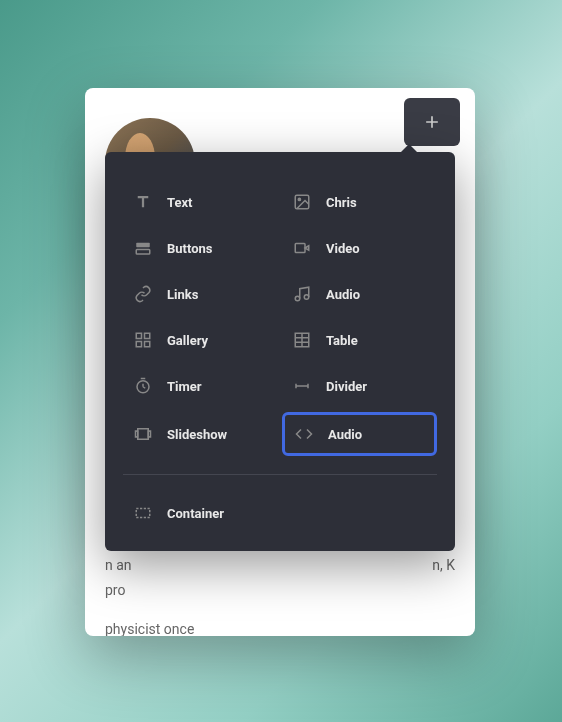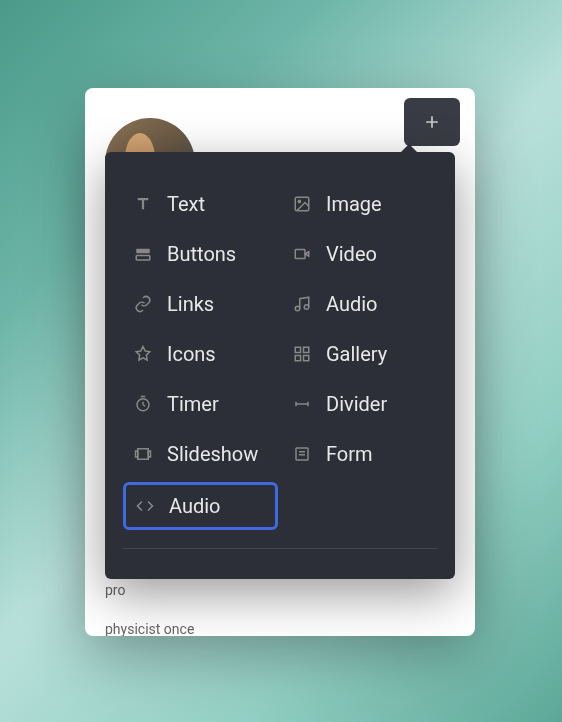--- a/index.html
+++ b/index.html
@@ -156,23 +156,23 @@
       height: 20px;
       margin-right: 14px;
       display: flex;
       align-items: center;
       justify-content: center;
       color: #888;
       flex-shrink: 0;
     }
     
     .menu-label {
-      font-size: 20px;
+      font-size: 13px;
       color: #e8e8e8;
-      font-weight: 400;
+      font-weight: 700;
     }
     
     .menu-divider {
       grid-column: 1 / -1;
       height: 1px;
       background: #444650;
       margin: 12px 0;
     }
   </style>
 </head>
@@ -213,21 +213,21 @@
     </div>
 
     <div class="menu-item">
       <span class="menu-icon">
         <svg width="18" height="18" viewBox="0 0 24 24" fill="none" stroke="#888" stroke-width="2">
             <rect x="3" y="3" width="18" height="18" rx="2"></rect>
             <circle cx="8.5" cy="8.5" r="1.5" fill="#888"></circle>
             <path d="M21 15l-5-5L5 21"></path>
           </svg>
       </span>
-      <span class="menu-label">Image</span>
+      <span class="menu-label">Chris</span>
     </div>
     <div class="menu-item">
       <span class="menu-icon">
         <svg width="18" height="18" viewBox="0 0 24 24" fill="none" stroke="#888" stroke-width="2">
             <rect x="3" y="5" width="18" height="6" rx="1" fill="#888" stroke="none"></rect>
             <rect x="3" y="14" width="18" height="6" rx="1"></rect>
           </svg>
       </span>
       <span class="menu-label">Buttons</span>
     </div>
@@ -253,41 +253,44 @@
 
     <div class="menu-item">
       <span class="menu-icon">
         <svg width="18" height="18" viewBox="0 0 24 24" fill="none" stroke="#888" stroke-width="2">
             <path d="M9 18V5l12-2v13"></path>
             <circle cx="6" cy="18" r="3"></circle>
             <circle cx="18" cy="16" r="3"></circle>
           </svg>
       </span>
       <span class="menu-label">Audio</span>
-    </div>
-    <div class="menu-item">
-      <span class="menu-icon">
-        <svg width="18" height="18" viewBox="0 0 24 24" fill="none" stroke="#888" stroke-width="2">
-            <path d="M12 2l3 6 6 1-4.5 4.5 1 6.5-5.5-3-5.5 3 1-6.5L3 9l6-1z"></path>
-          </svg>
-      </span>
-      <span class="menu-label">Icons</span>
     </div>
 
     <div class="menu-item">
       <span class="menu-icon">
         <svg width="18" height="18" viewBox="0 0 24 24" fill="none" stroke="#888" stroke-width="2">
             <rect x="3" y="3" width="7" height="7"></rect>
             <rect x="14" y="3" width="7" height="7"></rect>
             <rect x="3" y="14" width="7" height="7"></rect>
             <rect x="14" y="14" width="7" height="7"></rect>
           </svg>
       </span>
       <span class="menu-label">Gallery</span>
     </div>
+    <div class="menu-item">
+      <span class="menu-icon">
+        <svg width="18" height="18" viewBox="0 0 24 24" fill="none" stroke="#888" stroke-width="2">
+            <rect x="3" y="3" width="18" height="18"></rect>
+            <line x1="3" y1="9" x2="21" y2="9"></line>
+            <line x1="3" y1="15" x2="21" y2="15"></line>
+            <line x1="12" y1="3" x2="12" y2="21"></line>
+          </svg>
+      </span>
+      <span class="menu-label">Table</span>
+    </div>
 
     <div class="menu-item">
       <span class="menu-icon">
         <svg width="18" height="18" viewBox="0 0 24 24" fill="none" stroke="#888" stroke-width="2">
             <circle cx="12" cy="13" r="8"></circle>
             <line x1="12" y1="9" x2="12" y2="13"></line>
             <line x1="12" y1="13" x2="15" y2="15"></line>
             <line x1="9" y1="2" x2="15" y2="2"></line>
           </svg>
       </span>
@@ -307,37 +310,35 @@
     <div class="menu-item">
       <span class="menu-icon">
         <svg width="18" height="18" viewBox="0 0 24 24" fill="none" stroke="#888" stroke-width="2">
             <rect x="5" y="5" width="14" height="14"></rect>
             <rect x="2" y="8" width="3" height="8"></rect>
             <rect x="19" y="8" width="3" height="8"></rect>
           </svg>
       </span>
       <span class="menu-label">Slideshow</span>
     </div>
-    <div class="menu-item">
-      <span class="menu-icon">
-        <svg width="18" height="18" viewBox="0 0 24 24" fill="none" stroke="#888" stroke-width="2">
-            <rect x="4" y="4" width="16" height="16" rx="1"></rect>
-            <line x1="8" y1="9" x2="16" y2="9"></line>
-            <line x1="8" y1="13" x2="16" y2="13"></line>
-          </svg>
-      </span>
-      <span class="menu-label">Form</span>
-    </div>
 
     <div class="menu-item highlighted">
       <span class="menu-icon">
         <svg width="18" height="18" viewBox="0 0 24 24" fill="none" stroke="#888" stroke-width="2">
             <polyline points="16 18 22 12 16 6"></polyline>
             <polyline points="8 6 2 12 8 18"></polyline>
           </svg>
       </span>
       <span class="menu-label">Audio</span>
     </div>
 
     <div class="menu-divider"></div>
 
+    <div class="menu-item">
+      <span class="menu-icon">
+        <svg width="18" height="18" viewBox="0 0 24 24" fill="none" stroke="#888" stroke-width="2" stroke-dasharray="3,2">
+            <rect x="3" y="6" width="18" height="12"></rect>
+          </svg>
+      </span>
+      <span class="menu-label">Container</span>
+    </div>
   </div>
 </div>
 
 </body></html>

